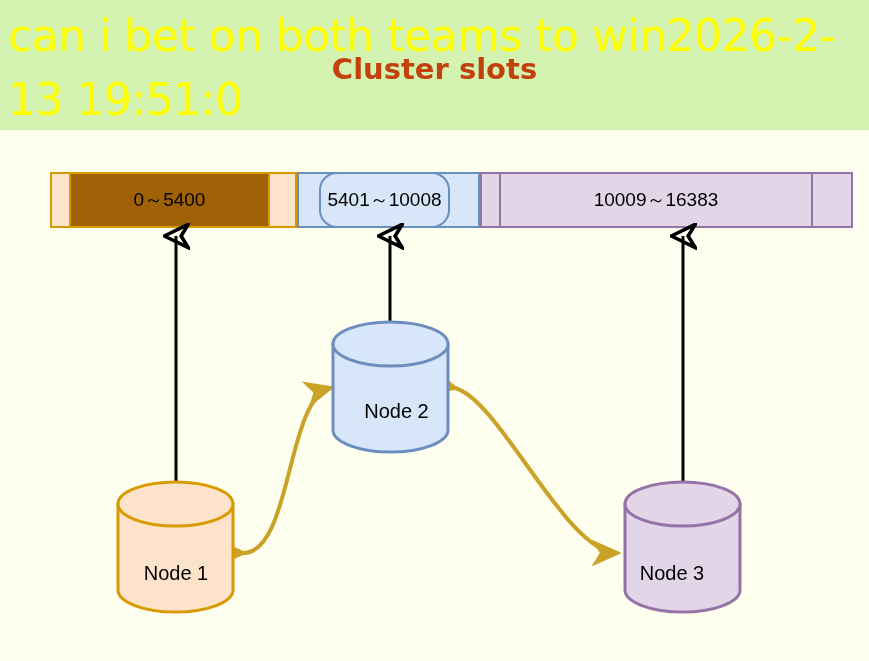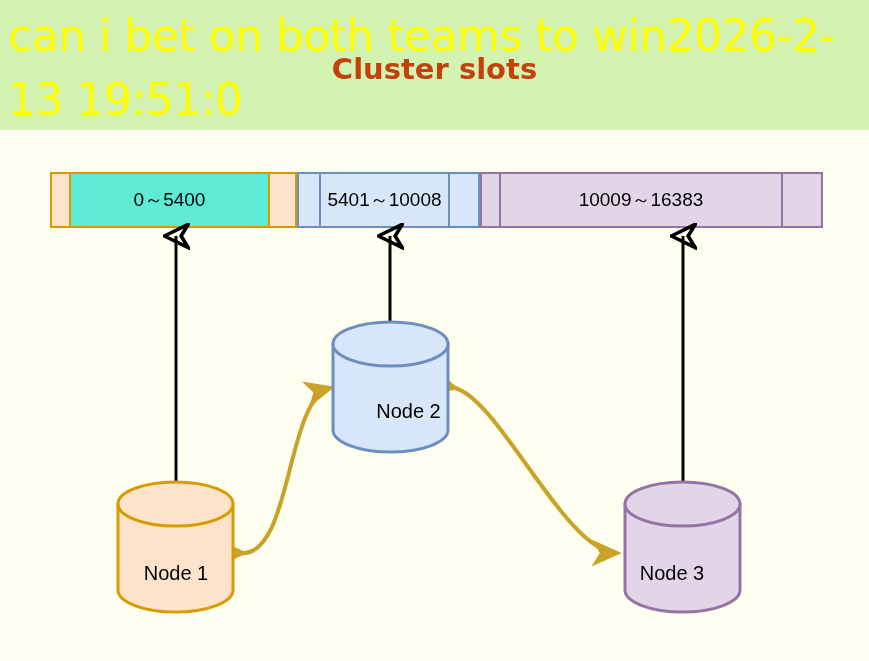--- a/index.html
+++ b/index.html
@@ -90,38 +90,39 @@
 
   
   #slot-seg-0 {
     width: 247px;
     background: #FCE3C9;
     border-color: #D79B00;
   }
   #slot-seg-0 .slot-inner {
     left: 17px;
     right: 25px;
-    background: #5eead4;
+    background: #a16207;
     border-color: #D79B00;
   }
   
   #slot-seg-1 {
     width: 183px;
     background: #D7E6F8;
     border-color: #6C8EBF;
   }
   #slot-seg-1 .slot-inner {
     left: 20px;
     right: 28px;
     background: #D7E6F8;
     border-color: #6C8EBF;
+    border-radius: 18px;
   }
   
   #slot-seg-2 {
-    width: 343px;
+    width: 373px;
     background: #E1D5E7;
     border-color: #9673A6;
   }
   #slot-seg-2 .slot-inner {
     left: 17px;
     right: 38px;
     background: #E1D5E7;
     border-color: #9673A6;
   }
 
@@ -143,21 +144,21 @@
     left: 0;
     width: 100%;
     text-align: center;
     font-size: 20px;
     color: #000000;
     font-family: "Liberation Sans", sans-serif;
     z-index: 3;
   }
   #node-1 { left: 118px; top: 482px; width: 116px; height: 130px; }
   #node-1 .node-label { top: 80px; }
-  #node-2 { left: 333px; top: 322px; width: 127px; height: 130px; padding-left: 24px; }
+  #node-2 { left: 333px; top: 322px; width: 127px; height: 130px; }
   #node-2 .node-label { top: 78px; }
   #node-3 { left: 625px; top: 482px; width: 94px; height: 130px; }
   #node-3 .node-label { top: 80px; }
 </style>
 </head>
 <body>
 
 <div id="page">
 
   <div id="header-banner"></div>

